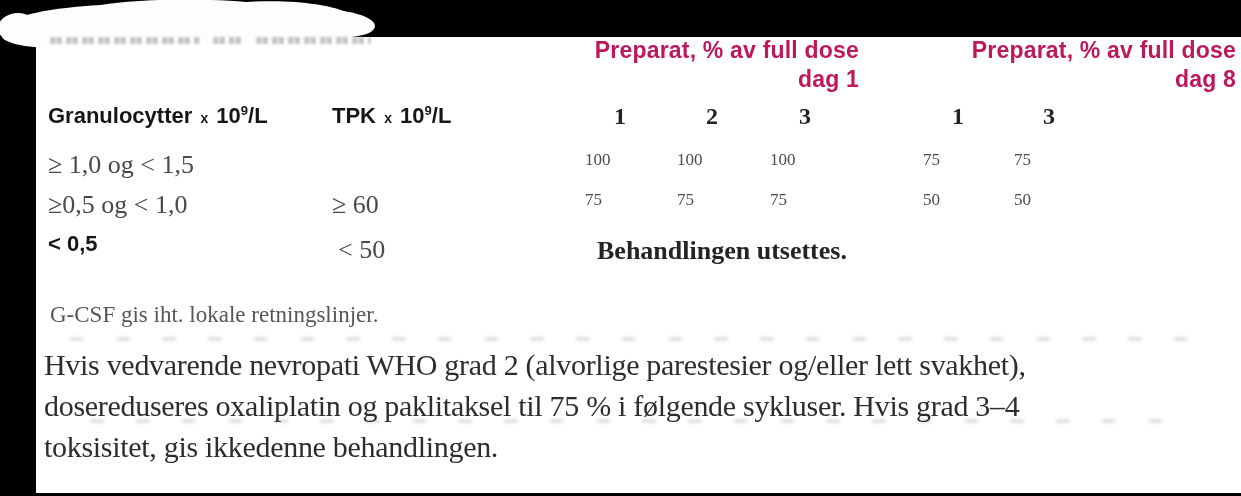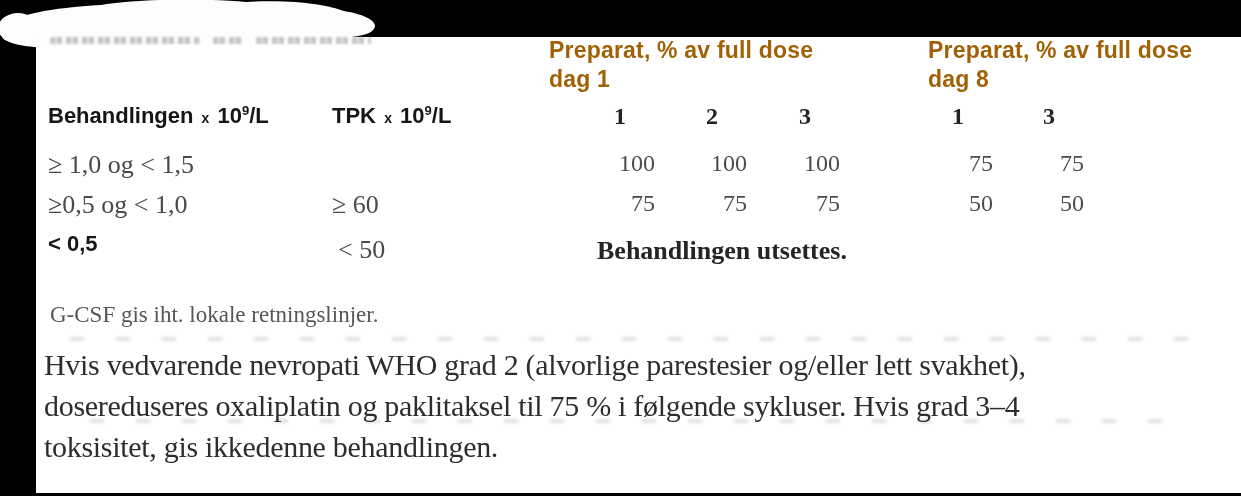--- a/index.html
+++ b/index.html
@@ -26,41 +26,41 @@
   
   .artifact{
     position:absolute;height:4px;border-radius:2px;
     background:repeating-linear-gradient(90deg,#777 0 14px,rgba(255,255,255,0) 14px 46px);
     filter:blur(1.4px);opacity:.22;
   }
   .a1{left:70px;top:337px;width:1130px;}
   .a2{left:90px;top:419px;width:1080px;}
   
   .gh{
-    position:absolute;text-align:left;font-family:"Liberation Sans",sans-serif;
-    font-weight:bold;font-size:23px;line-height:29px;color:#a16207;letter-spacing:.2px;
+    position:absolute;text-align:right;font-family:"Liberation Sans",sans-serif;
+    font-weight:bold;font-size:23px;line-height:29px;color:#be185d;letter-spacing:.2px;
   }
   .g1{left:549px;top:36px;width:310px;}
   .g2{left:928px;top:36px;width:308px;}
   .ch{
     position:absolute;top:103px;font-family:"Liberation Sans",sans-serif;
     font-weight:bold;font-size:22px;color:#161616;white-space:nowrap;
   }
   .ch1{left:48px;}
   .ch2{left:332px;}
   .ch .xsmall{font-size:14px;vertical-align:baseline;padding:0 2px;}
   .ch sup{font-size:13px;vertical-align:super;line-height:0;}
   .nh{
     position:absolute;top:103px;width:70px;text-align:center;
     font-family:"Liberation Serif",serif;font-weight:bold;font-size:24px;color:#232323;
   }
   .colc1{left:585px;} .colc2{left:677px;} .colc3{left:770px;}
   .colc4{left:923px;} .colc5{left:1014px;}
   .cell{position:absolute;font-family:"Liberation Serif",serif;font-size:26px;color:#494949;white-space:nowrap;}
-  .num{position:absolute;width:70px;text-align:right;font-family:"Liberation Serif",serif;font-size:24px;color:#4b4b4b;}
+  .num{position:absolute;width:70px;text-align:left;font-family:"Liberation Serif",serif;font-size:17px;color:#4b4b4b;}
   .r1{top:150px;} .r2{top:190px;}
   .gcol{left:48px;} .tcol{left:332px;}
   .tcol-low{left:338px;top:235px;}
   .boldsans{font-family:"Liberation Sans",sans-serif;font-weight:bold;font-size:22px;color:#161616;top:231px;text-align:center;}
   .note{
     position:absolute;left:597px;top:229px;font-family:"Liberation Serif",serif;
     font-weight:bold;font-size:26px;color:#242424;white-space:nowrap;margin-top:7px;
   }
   .footnote{
     position:absolute;left:50px;top:302px;font-family:"Liberation Serif",serif;
@@ -99,21 +99,21 @@
   <div class="gh g1">
     <div>Preparat, % av full dose</div>
     <div>dag 1</div>
   </div>
   <div class="gh g2">
     <div>Preparat, % av full dose</div>
     <div>dag 8</div>
   </div>
 
   <div class="ch ch1">
-    <span>Behandlingen</span>
+    <span>Granulocytter</span>
     <span class="xsmall">x</span>
     <span>10</span><sup>9</sup><span>/L</span>
   </div>
   <div class="ch ch2">
     <span>TPK</span>
     <span class="xsmall">x</span>
     <span>10</span><sup>9</sup><span>/L</span>
   </div>
 
   <div class="nh colc1">1</div>

